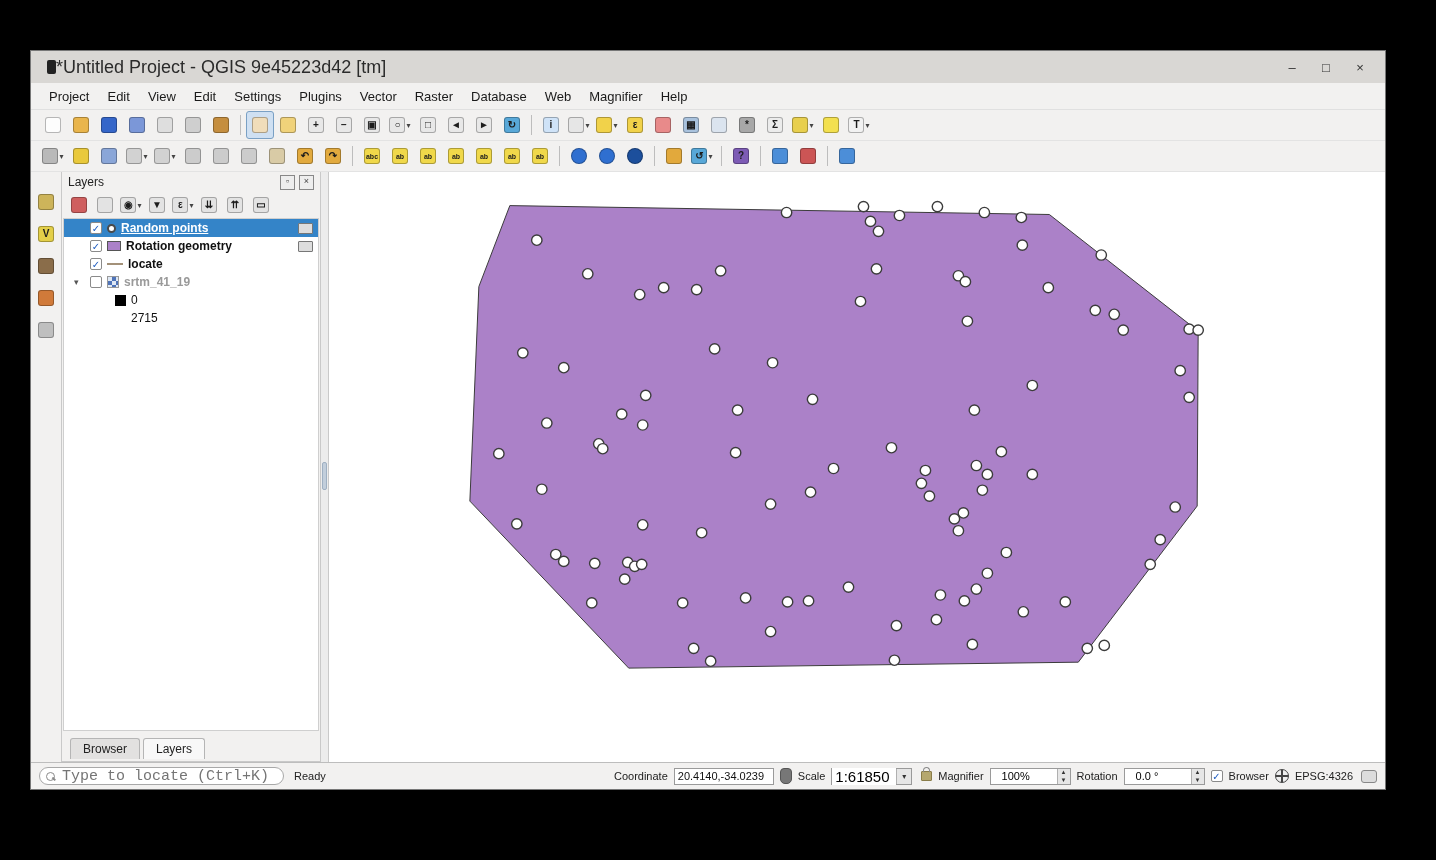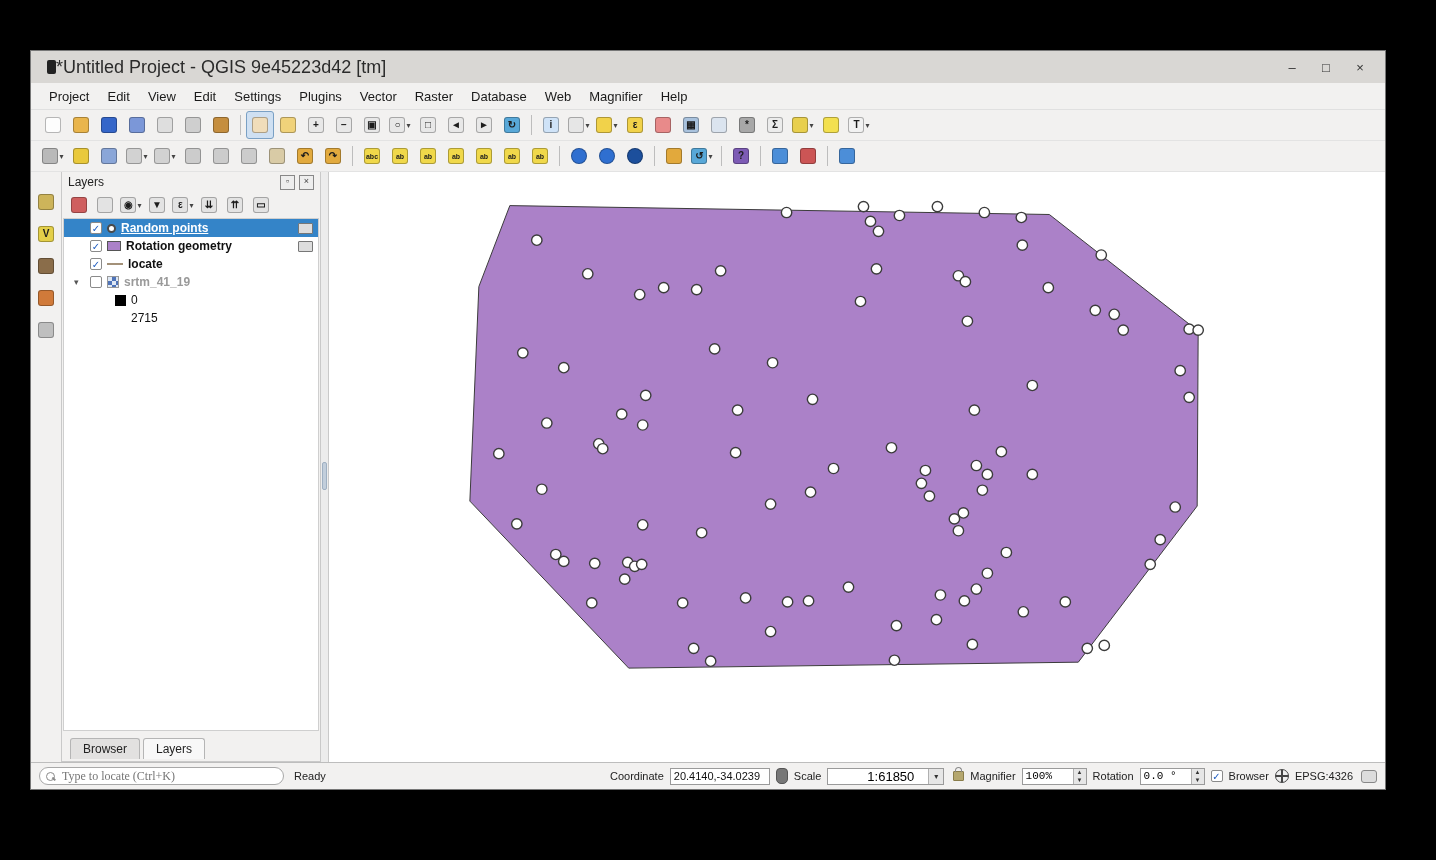--- a/index.html
+++ b/index.html
@@ -48,29 +48,29 @@
   .ptab{padding:3px 12px;font-size:12px;border:1px solid #b5b5b5;border-bottom:none;border-radius:3px 3px 0 0;background:#e2e1e0;color:#222;}
   .ptab.active{background:#f8f8f8;}
   .splitter{width:7px;background:#ececec;position:relative;flex:0 0 auto;}
   .splitter-handle{position:absolute;top:290px;left:1px;width:5px;height:28px;background:#c2cedb;border:1px solid #9fb0c2;border-radius:2px;box-sizing:border-box;}
   .canvas{flex:1;background:#fff;position:relative;border-left:1px solid #c9c9c9;min-width:0;}
   .canvas svg{position:absolute;left:0;top:0;width:100%;height:100%;}
   .statusbar{height:26px;background:#f2f1f0;border-top:1px solid #bdbdbd;display:flex;align-items:center;padding:0 8px;font-size:11px;color:#222;gap:6px;flex:0 0 auto;}
   .locate{display:flex;align-items:center;width:245px;height:18px;border:1px solid #a8a8a8;border-radius:9px;background:#fff;padding:0 6px;gap:5px;box-sizing:border-box;flex:0 0 auto;}
   .searchico{width:7px;height:7px;border:1.5px solid #8a8a8a;border-radius:50%;position:relative;flex:0 0 auto;}
   .searchico::after{content:"";position:absolute;left:5px;top:5px;width:4px;height:1.5px;background:#8a8a8a;transform:rotate(45deg);}
-  .locate input{border:none;outline:none;flex:1;font-size:12px;font-family:Liberation Serif, serif;background:transparent;color:#333;min-width:0;}
+  .locate input{border:none;outline:none;flex:1;font-size:15px;font-family:Liberation Mono, monospace;background:transparent;color:#333;min-width:0;}
   .ready{margin-left:4px;margin-right:auto;}
   .sb-input{height:17px;border:1px solid #9a9a9a;background:#fff;font-size:11px;font-family:inherit;padding:0 3px;color:#111;box-sizing:border-box;}
   .coord{width:100px;}
   .combo{display:flex;align-items:center;border:1px solid #9a9a9a;background:#fff;height:17px;box-sizing:border-box;}
-  .combo input{border:none;width:58px;font-size:13px;padding:0 3px;font-family:inherit;outline:none;margin-left:36px;}
+  .combo input{border:none;width:58px;font-size:15px;padding:0 3px;font-family:inherit;outline:none;}
   .combo .arrow{width:14px;align-self:stretch;background:#e6e6e6;border-left:1px solid #b0b0b0;font-size:8px;display:flex;align-items:center;justify-content:center;color:#333;}
   .spin{display:flex;border:1px solid #9a9a9a;background:#fff;height:17px;align-items:center;box-sizing:border-box;}
-  .spin input{border:none;width:44px;font-size:11px;padding:0 3px;font-family:Liberation Mono, monospace;outline:none;}
+  .spin input{border:none;width:44px;font-size:11px;padding:0 11px;font-family:Liberation Sans, sans-serif;outline:none;}
   .spin .arrows{display:flex;flex-direction:column;width:12px;border-left:1px solid #b0b0b0;background:#e6e6e6;align-self:stretch;}
   .spin .arrows span{flex:1;font-size:6px;line-height:1;display:flex;align-items:center;justify-content:center;color:#333;}
   .mouse-ico{width:10px;height:14px;border:1px solid #555;border-radius:4px 4px 5px 5px;background:#777;flex:0 0 auto;}
   .lock-ico{width:9px;height:8px;background:#b5a76e;border:1px solid #8a7d4a;border-radius:1px;position:relative;margin-left:3px;flex:0 0 auto;}
   .lock-ico::before{content:"";position:absolute;left:1px;top:-5px;width:5px;height:4px;border:1.5px solid #8a8a8a;border-bottom:none;border-radius:4px 4px 0 0;}
   .sb-cb{width:12px;height:12px;border:1px solid #8a8a8a;background:#fff;border-radius:2px;font-size:10px;line-height:11px;text-align:center;color:#1d5bbf;box-sizing:border-box;flex:0 0 auto;}
   .globe-ico{width:12px;height:12px;border:1px solid #444;border-radius:50%;flex:0 0 auto;background:
      linear-gradient(rgba(0,0,0,0) 45%,#444 45%,#444 55%,rgba(0,0,0,0) 55%),
      linear-gradient(90deg,rgba(0,0,0,0) 45%,#444 45%,#444 55%,rgba(0,0,0,0) 55%),#eee;}
   .bubble-ico{width:14px;height:11px;background:#dcdcdc;border:1px solid #888;border-radius:3px;margin-left:2px;flex:0 0 auto;}

